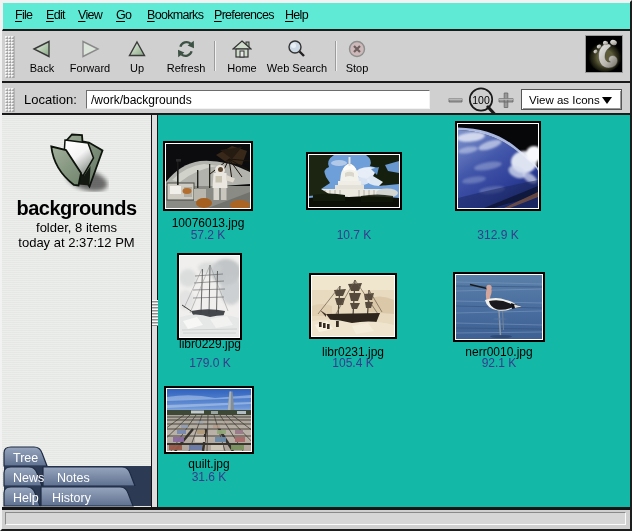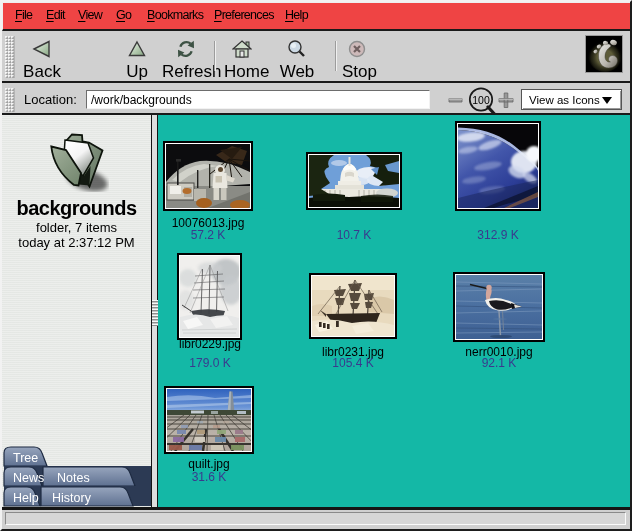--- a/index.html
+++ b/index.html
@@ -12,42 +12,42 @@
 .abs { position:absolute; }
 
 #frame {
   position:absolute; left:0; top:0; width:632px; height:531px;
   border:2px solid;
   border-color:#f2f2f2 #1d1d1d #1d1d1d #f2f2f2;
 }
 
 #menubar {
   position:absolute; left:2px; top:2px; width:628px; height:29px;
-  background:#ef4444;
+  background:#5eead4;
   border-top:1px solid #efefef; border-left:1px solid #efefef;
   border-bottom:2px solid #1a1a1a;
   font-size:12.5px; letter-spacing:-0.7px; color:#000;
 }
 #menubar span.mi { position:absolute; top:5px; }
 #menubar u { text-decoration:underline; text-underline-offset:2px; }
 
 #toolbar {
   position:absolute; left:2px; top:33px; width:628px; height:50px;
   background:#d0d0d0;
   border-bottom:2px solid #1a1a1a;
 }
 .grip {
   position:absolute; left:3px; top:3px; width:10px; height:42px;
   background-image:
     radial-gradient(circle at 0.8px 0.8px, #f4f4f4 0.8px, transparent 1px),
     radial-gradient(circle at 2.3px 2.3px, #a2a2a2 0.8px, transparent 1px);
   background-size:3px 3px;
   border-right:1px solid #b4b4b4;
 }
-.tbtn { position:absolute; top:7px; text-align:center; font-size:17px; color:#000; }
+.tbtn { position:absolute; top:7px; text-align:center; font-size:11px; color:#000; }
 .tbtn svg { display:block; margin:0 auto 4px auto; }
 .tsep { position:absolute; top:8px; width:2px; height:30px; background:#9c9c9c; border-right:1px solid #f0f0f0; }
 #gnomelogo { position:absolute; right:8px; top:3px; width:36px; height:36px; background:#000; outline:1px solid #9a9a9a; }
 
 #locbar {
   position:absolute; left:2px; top:85px; width:628px; height:30px;
   background:#d0d0d0;
   border-bottom:2px solid #1a1a1a;
   font-size:12.5px;
 }
@@ -120,20 +120,26 @@
         <defs>
           <linearGradient id="trig" x1="0" y1="0" x2="1" y2="1">
             <stop offset="0%" stop-color="#eef4ec"></stop>
             <stop offset="55%" stop-color="#b4cab0"></stop>
             <stop offset="100%" stop-color="#87a682"></stop>
           </linearGradient>
         </defs>
         <polygon points="2,9 17,1.5 17,16.5" fill="url(#trig)" stroke="#3a3a3a" stroke-width="1.4"></polygon>
       </svg>
     Back
+  </div>
+  <div class="tbtn" style="left:63px;width:50px">
+    <svg width="20" height="18" viewBox="0 0 20 18">
+        <polygon points="18,9 3,1.5 3,16.5" fill="#dce5da" stroke="#8a8a8a" stroke-width="1.4"></polygon>
+      </svg>
+    Forward
   </div>
   <div class="tbtn" style="left:120px;width:30px">
     <svg width="18" height="18" viewBox="0 0 18 18">
         <polygon points="9,2 16.5,15.5 1.5,15.5" fill="url(#trig)" stroke="#3a3a3a" stroke-width="1.4"></polygon>
       </svg>
     Up
   </div>
   <div class="tbtn" style="left:160px;width:48px">
     <svg width="18" height="18" viewBox="0 0 18 18">
       <path d="M3.4,6.8 A6.4,6.4 0 0 1 13.6,3.6" fill="none" stroke="#3d5244" stroke-width="2.3"></path>
@@ -227,21 +233,21 @@
         <stop offset="100%" stop-color="#778a72"></stop>
       </linearGradient>
     </defs>
     <ellipse cx="42" cy="52" rx="21" ry="10" fill="#000" opacity="0.55" transform="rotate(16 42 52)" filter="blur(2px)"></ellipse>
     <path d="M21,13 L27,6.5 L37,7 L37.5,13.5 L44,14.5 L57.5,22.5 L44.5,58.5 L33,41 Z" fill="url(#grn1)" stroke="#0e140c" stroke-width="1.8"></path>
     <path d="M20,12 L43,15 L48.5,30 L38,48 L19,28 Z" fill="url(#paper)" stroke="#0e140c" stroke-width="1.5"></path>
     <path d="M33,44 L38.5,48.5 L45.5,38 L44.5,57.5 L33.8,56.5 Z" fill="#141a12"></path>
     <path d="M6.3,18.5 L21,22 L36,45 L33.5,57.5 L29,57 C16,47 8,34 6.3,18.5 Z" fill="url(#grn2)" stroke="#0e140c" stroke-width="1.8"></path>
   </svg>
   <div id="sb-title">backgrounds</div>
-  <div id="sb-info1">folder, 7 items</div>
+  <div id="sb-info1">folder, 8 items</div>
   <div id="sb-info2">today at 2:37:12 PM</div>
   <svg class="abs" style="left:0px;top:330px" width="149" height="62" viewBox="0 0 149 62">
     <defs>
       <linearGradient id="tab" x1="0" y1="0" x2="0" y2="1">
         <stop offset="0%" stop-color="#97a5bd"></stop>
         <stop offset="100%" stop-color="#5f7191"></stop>
       </linearGradient>
     </defs>
 
     <path d="M2,21 L2,8 Q2,2 9,2 L32,2 Q38,2 40,8 L45,21 Z" fill="url(#tab)" stroke="#1e2b42" stroke-width="1.2"></path>

